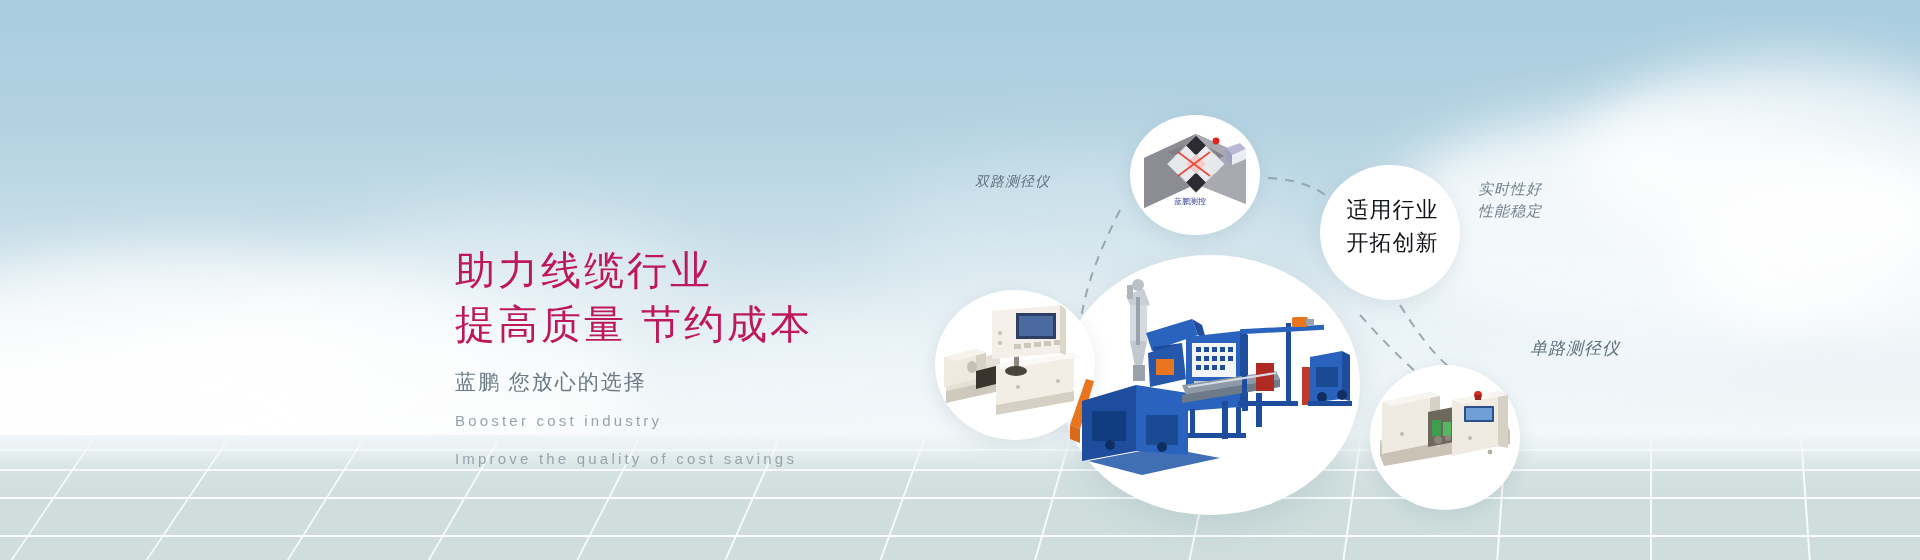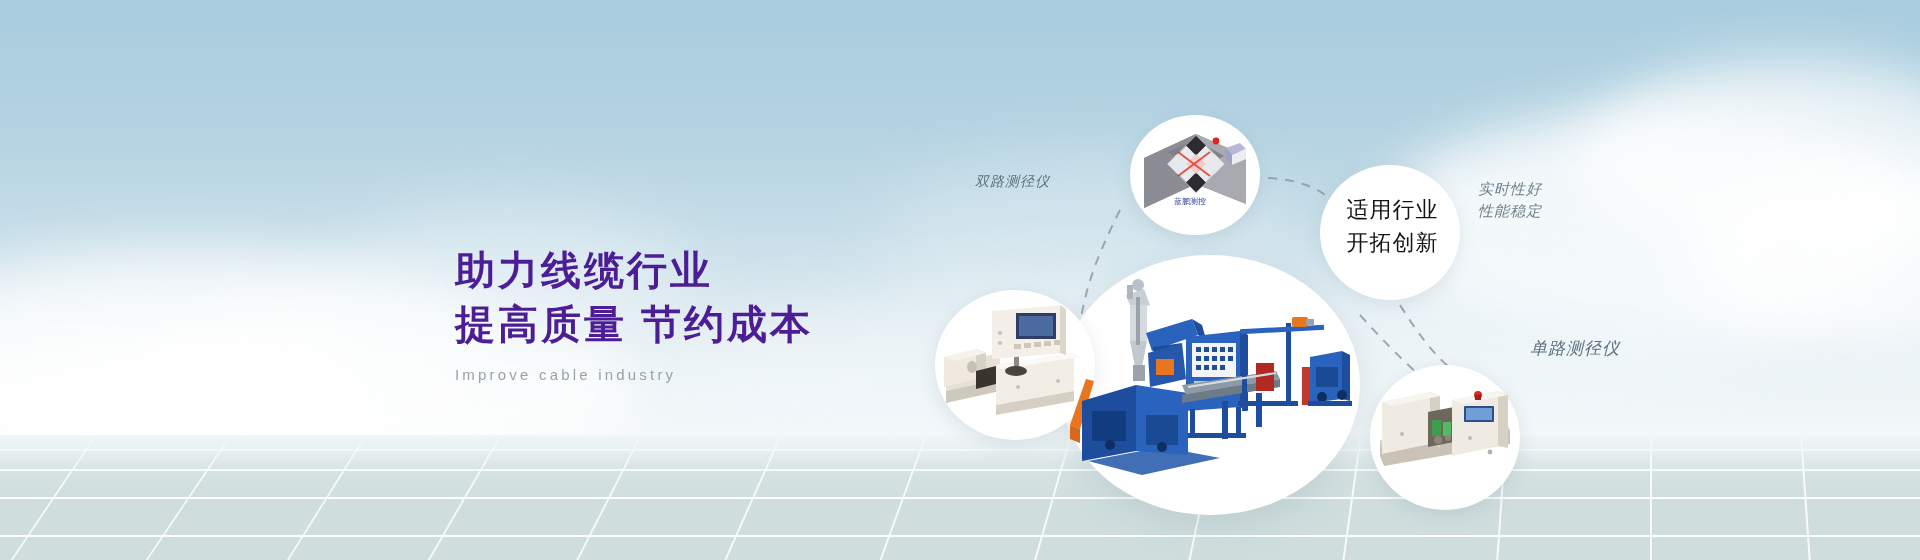--- a/index.html
+++ b/index.html
@@ -42,22 +42,22 @@
   .grid-h{position:absolute;left:0;width:1920px;height:2px;background:rgba(255,255,255,.92);}
   .grid-v{position:absolute;top:0;height:125px;width:2px;background:rgba(255,255,255,.85);transform-origin:top center;}
   .ground-fade{
     position:absolute;left:0;top:435px;width:1920px;height:40px;
     background:linear-gradient(to bottom,rgba(240,246,247,.95),rgba(240,246,247,0));
   }
 
   
   .copy{position:absolute;left:455px;top:243px;width:520px;}
   .h-line{
-    font-size:40px;line-height:54px;color:#4c1d95;letter-spacing:3px;
-    font-weight:700;white-space:nowrap;
+    font-size:40px;line-height:54px;color:#be185d;letter-spacing:3px;
+    font-weight:400;white-space:nowrap;
   }
   .sub-cn{
     margin-top:16px;font-size:21px;line-height:30px;color:#6a7a85;letter-spacing:2px;white-space:nowrap;
   }
   .sub-en{
     margin-top:10px;font-size:15px;line-height:28px;color:#95a4ac;letter-spacing:3.2px;white-space:nowrap;
   }
 
   
   .cluster{position:absolute;left:880px;top:60px;width:1040px;height:470px;}
@@ -134,21 +134,23 @@
     <div class="grid-v" style="left:1360px;transform:skewX(-8deg);"></div>
     <div class="grid-v" style="left:1505px;transform:skewX(-4deg);"></div>
     <div class="grid-v" style="left:1650px;transform:skewX(0deg);"></div>
     <div class="grid-v" style="left:1800px;transform:skewX(4deg);"></div>
   </div>
   <div class="ground-fade"></div>
 
   <div class="copy">
     <div class="h-line">助力线缆行业</div>
     <div class="h-line">提高质量 节约成本</div>
-    <div class="sub-en">Improve cable industry</div>
+    <div class="sub-cn">蓝鹏 您放心的选择</div>
+    <div class="sub-en">Booster cost industry</div>
+    <div class="sub-en">Improve the quality of cost savings</div>
   </div>
 
   <div class="cluster">
 
     <svg class="dashes" viewBox="0 0 1040 470">
       <g fill="none" stroke="#8f9ba3" stroke-width="2" stroke-dasharray="9 8" opacity=".85">
         <path d="M 240,150 C 215,200 205,230 200,265"></path>
         <path d="M 388,118 C 430,120 450,135 458,150"></path>
         <path d="M 520,245 C 545,285 560,300 575,312"></path>
         <path d="M 480,255 C 520,300 545,320 562,335"></path>

